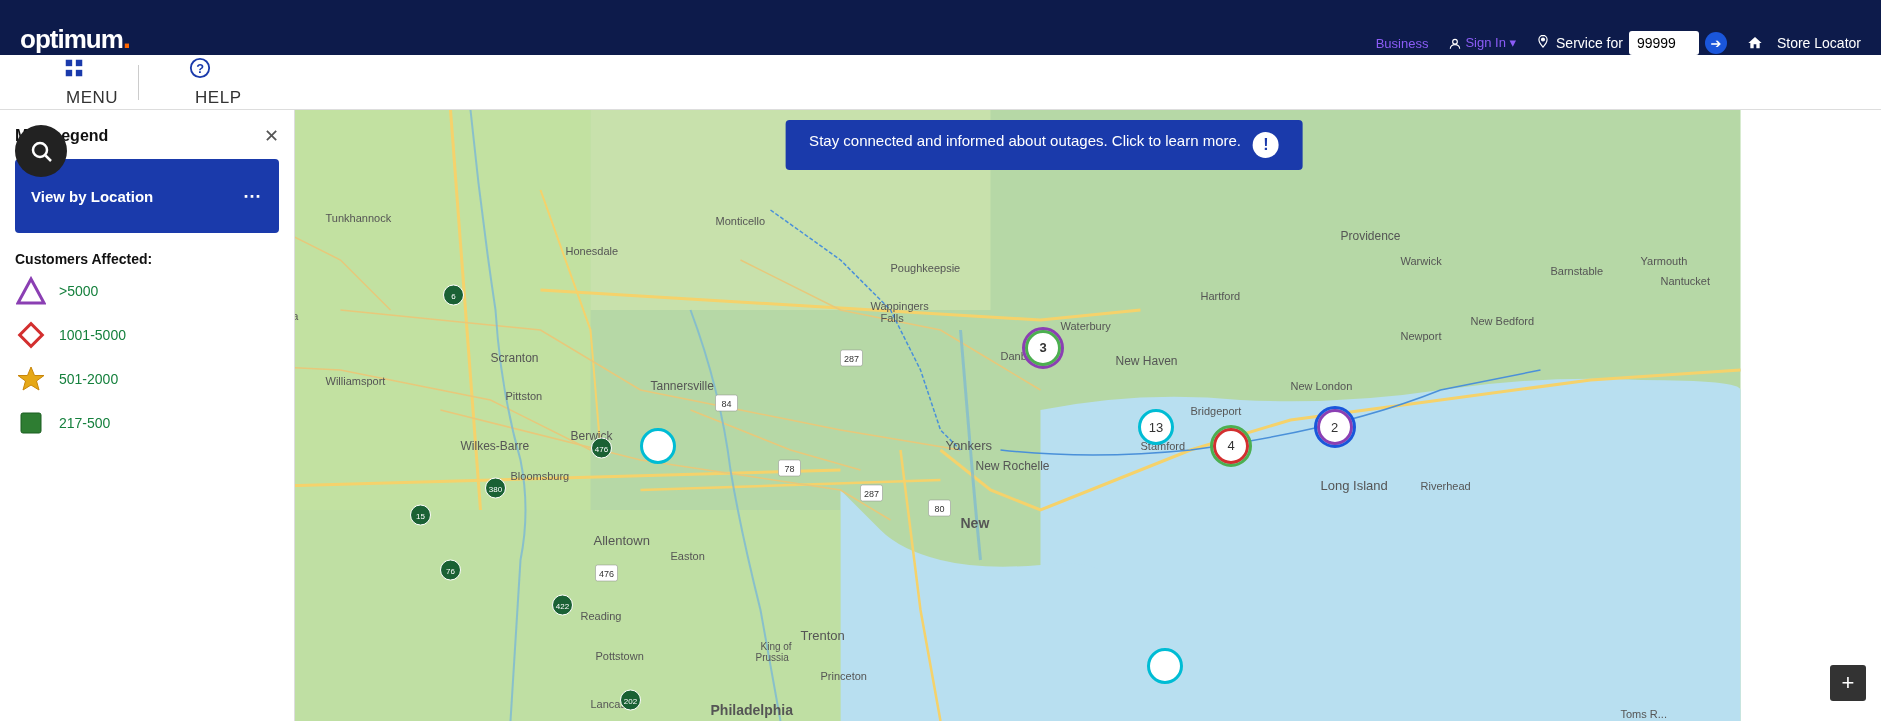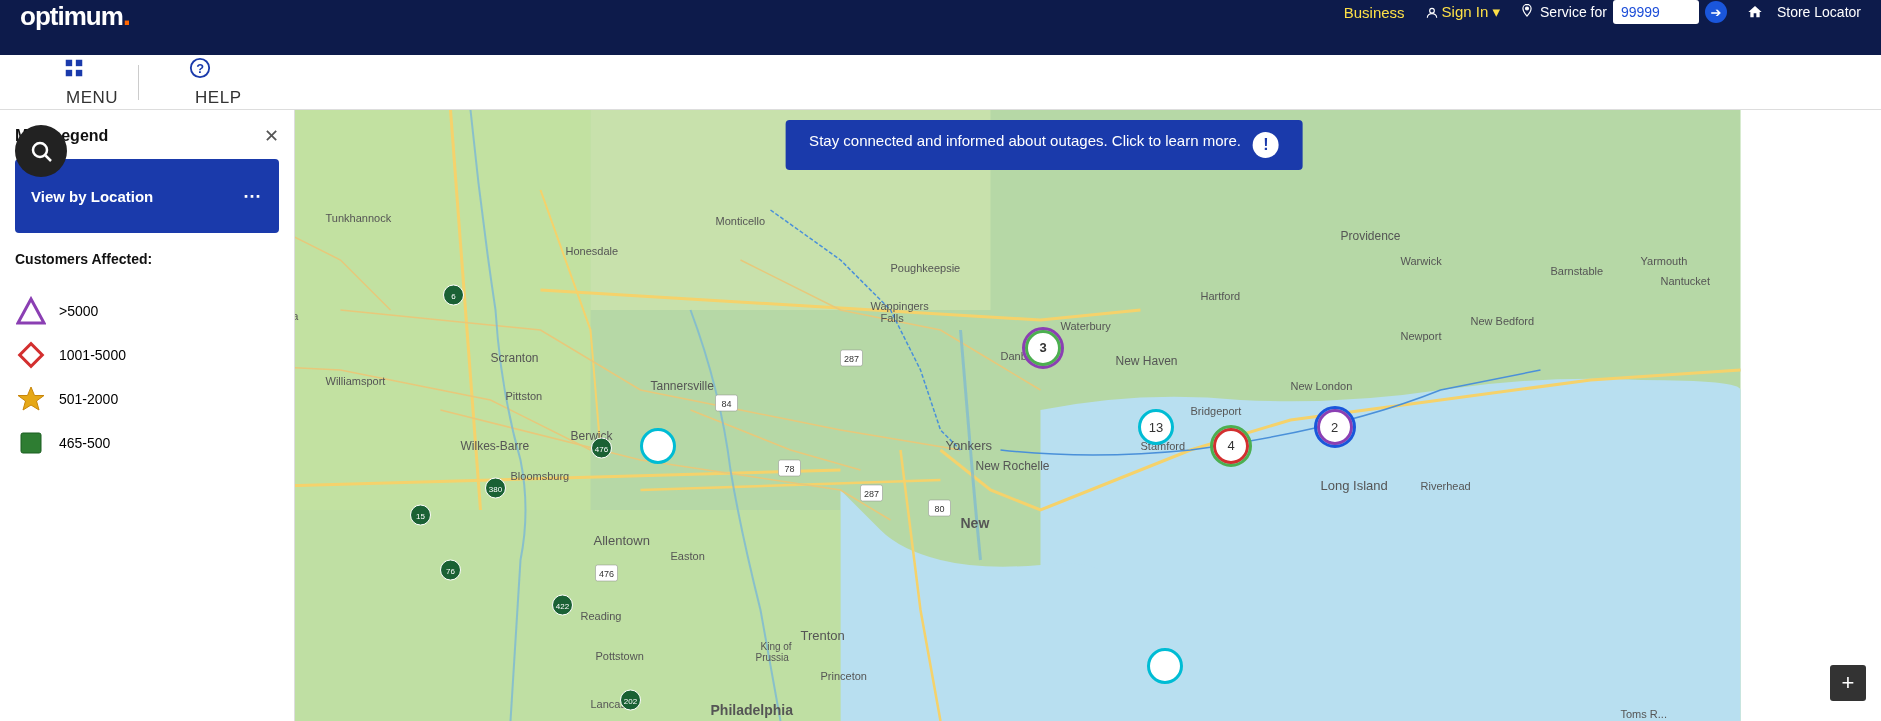--- a/index.html
+++ b/index.html
@@ -3,21 +3,21 @@
   <meta charset="utf-8">
   <style>
     * { margin: 0; padding: 0; box-sizing: border-box; }
     body { font-family: Arial, sans-serif; width: 1881px; height: 721px; overflow: hidden; }
 
     
     #header {
       background-color: #0d1b4b;
       height: 55px;
       display: flex;
-      align-items: flex-start;
+      align-items: flex-end;
       justify-content: space-between;
       padding: 0 20px;
       position: relative;
       z-index: 100;
     }
     #logo {
       display: flex;
       align-items: center;
     }
     .logo-text {
@@ -30,40 +30,40 @@
       color: #ff6600;
       font-size: 30px;
       line-height: 1;
     }
     #header-right {
       display: flex;
       align-items: center;
       gap: 20px;
     }
     .header-link {
-      color: #fde047;
-      font-size: 15px;
+      color: #8b5cf6;
+      font-size: 13px;
       text-decoration: none;
       cursor: pointer;
     }
     .service-bar {
       display: flex;
       align-items: center;
       gap: 6px;
       color: white;
       font-size: 14px;
     }
     .service-input {
       background: white;
       border: none;
       padding: 4px 8px;
       border-radius: 3px;
       font-size: 14px;
-      width: 86px;
-      color: #1d4ed8;
+      width: 70px;
+      color: #000000;
     }
     .service-arrow {
       background: #1a56db;
       border: none;
       border-radius: 50%;
       color: white;
       width: 22px;
       height: 22px;
       display: flex;
       align-items: center;
@@ -234,21 +234,21 @@
       margin-bottom: 18px;
     }
     .view-by-location-btn .dots-icon {
       font-size: 18px;
       letter-spacing: 2px;
     }
     .customers-affected-title {
       font-size: 14px;
       font-weight: 700;
       color: #111;
-      margin-bottom: 28px;
+      margin-bottom: 8px;
     }
     .legend-items {
       display: flex;
       flex-direction: column;
       gap: 12px;
     }
     .legend-item {
       display: flex;
       align-items: center;
       gap: 12px;
@@ -256,21 +256,21 @@
     .legend-icon {
       width: 32px;
       height: 32px;
       flex-shrink: 0;
       display: flex;
       align-items: center;
       justify-content: center;
     }
     .legend-label {
       font-size: 14px;
-      color: #000000;
+      color: #15803d;
     }
 
     
     #zoom-plus {
       position: absolute;
       bottom: 20px;
       right: 15px;
       background: #333;
       color: white;
       width: 36px;
@@ -568,18 +568,18 @@
           </div>
           <span class="legend-label">501-2000</span>
         </div>
 
         <div class="legend-item">
           <div class="legend-icon">
             <svg width="28" height="28" viewBox="0 0 28 28">
               <rect x="4" y="4" width="20" height="20" fill="#2e7d32" stroke="#1b5e20" stroke-width="1" rx="2"></rect>
             </svg>
           </div>
-          <span class="legend-label">465-500</span>
+          <span class="legend-label">217-500</span>
         </div>
       </div>
     </div>
   </div>
 </div>
 
 </body></html>

